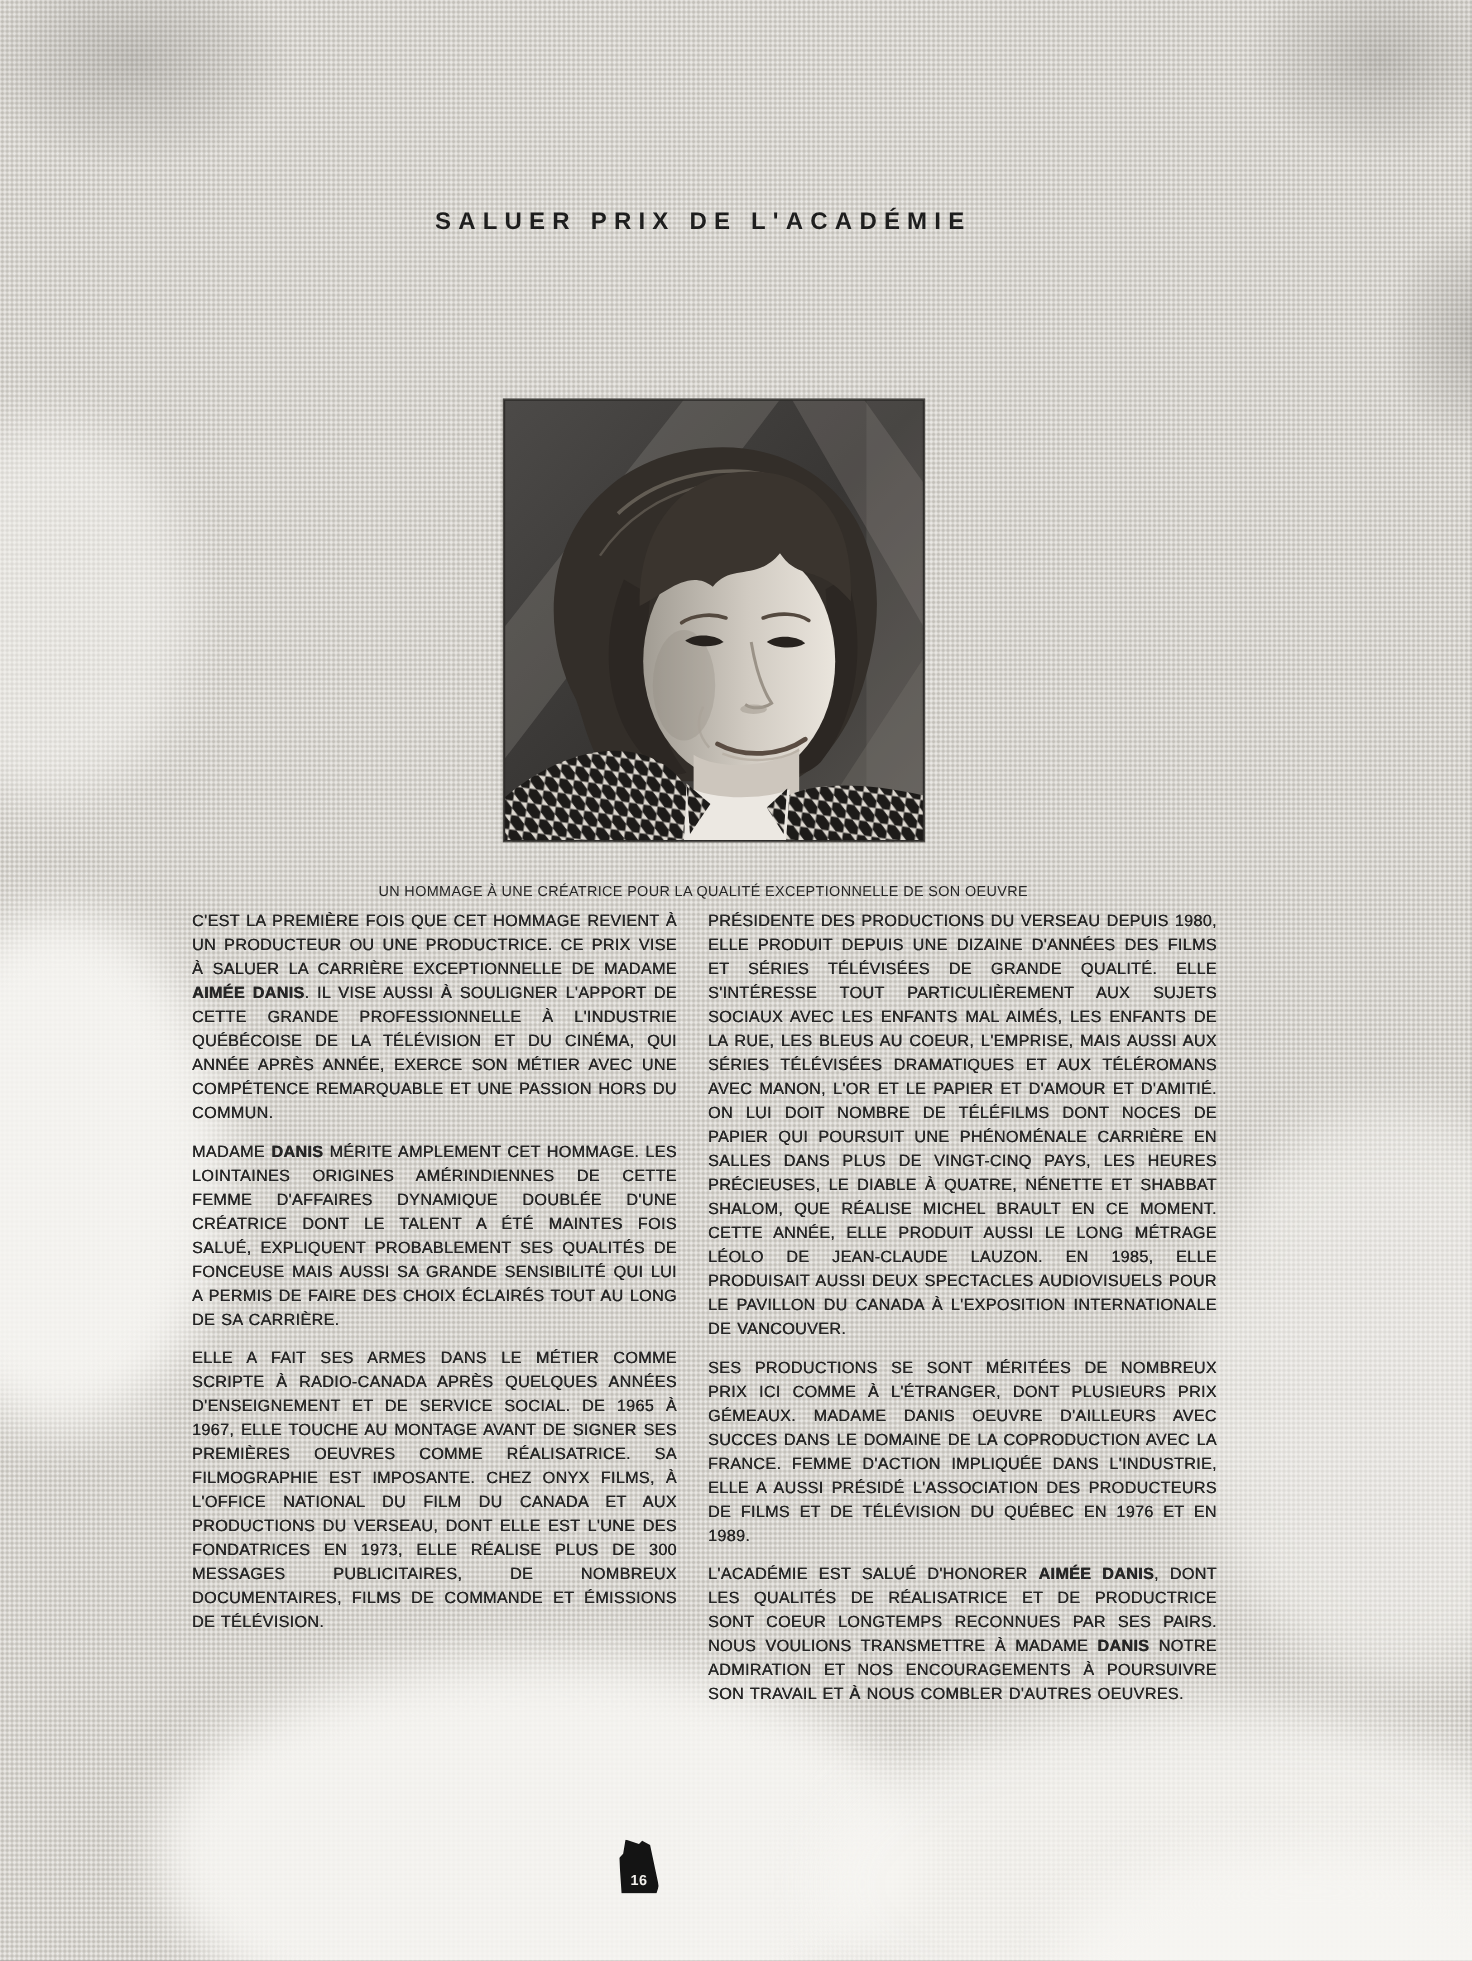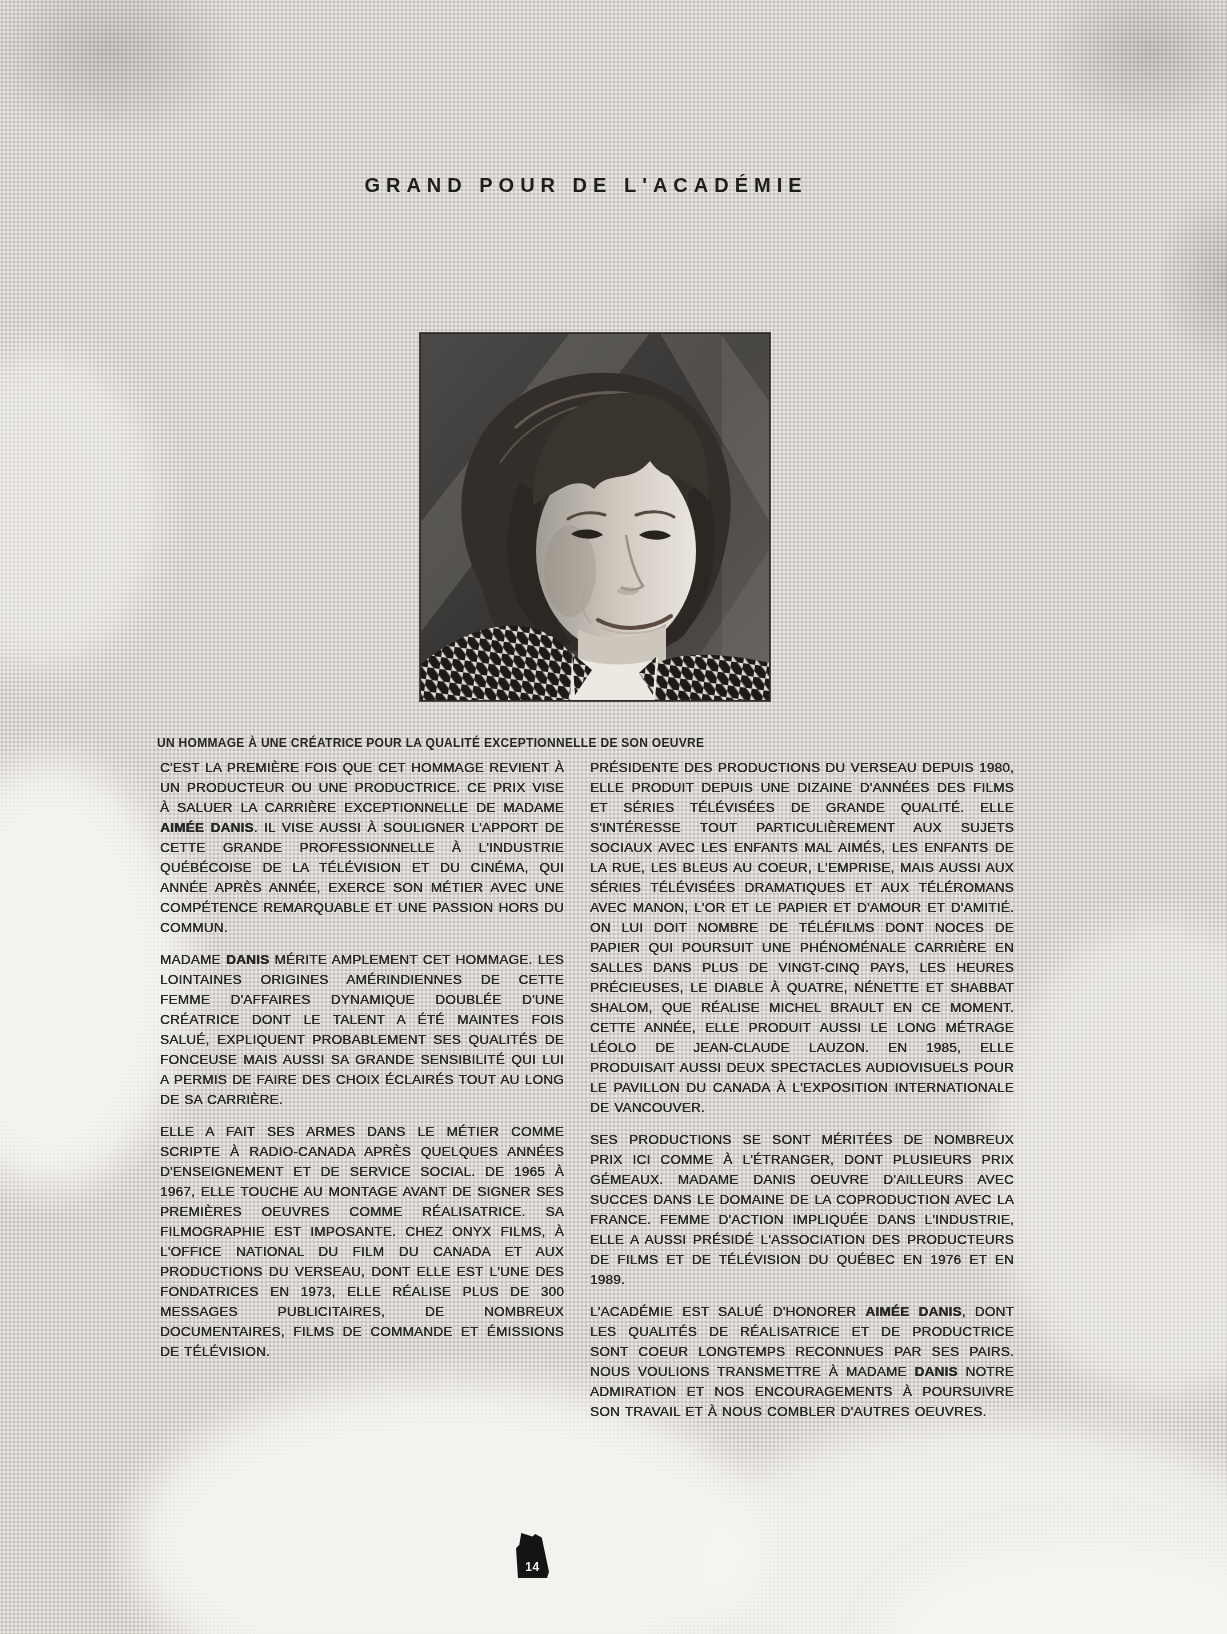--- a/index.html
+++ b/index.html
@@ -38,22 +38,22 @@
     letter-spacing:6px;
     color:#1e1e1e;
   }
   .photo{
     position:absolute;left:263px;top:333px;width:350px;height:368px;
     margin:0;box-shadow:0 0 0 1px #4a4844;
   }
   .photo svg{display:block;width:100%;height:100%;}
   .caption{
     position:absolute;left:0;top:736px;width:100%;
-    text-align:left;
-    font-size:12px;font-weight:700;letter-spacing:.3px;
+    text-align:center;
+    font-size:12px;font-weight:400;letter-spacing:.3px;
     color:#262626;
   }
   .columns{
     position:absolute;left:3px;top:758px;width:855px;
     display:grid;grid-template-columns:404px 424px;gap:0 26px;
   }
   .col p{
     margin:0 0 12px 0;
     font-size:13.5px;line-height:20px;
     letter-spacing:.25px;word-spacing:1px;
@@ -83,21 +83,21 @@
   <div class="grain g3"></div>
   <div class="blob b1"></div>
   <div class="blob b2"></div>
   <div class="blob b3"></div>
   <div class="blob b4"></div>
   <div class="blob b5"></div>
   <div class="blob b6"></div>
 
   <div class="content">
 
-    <h1 class="title">GRAND POUR DE L'ACADÉMIE</h1>
+    <h1 class="title">SALUER PRIX DE L'ACADÉMIE</h1>
 
     <figure class="photo">
       <svg viewBox="0 0 350 368" xmlns="http://www.w3.org/2000/svg" role="img">
         <defs>
           <linearGradient id="bgg" x1="0" y1="0" x2="1" y2="1">
             <stop offset="0" stop-color="#4c4a48"></stop>
             <stop offset="0.5" stop-color="#383634"></stop>
             <stop offset="1" stop-color="#56534f"></stop>
           </linearGradient>
           <linearGradient id="faceg" x1="0" y1="0" x2="1" y2="0">
@@ -156,16 +156,16 @@
       <div class="col">
           <p><span>PRÉSIDENTE DES PRODUCTIONS DU VERSEAU DEPUIS 1980, ELLE PRODUIT DEPUIS UNE DIZAINE D'ANNÉES DES FILMS ET SÉRIES TÉLÉVISÉES DE GRANDE QUALITÉ. ELLE S'INTÉRESSE TOUT PARTICULIÈREMENT AUX SUJETS SOCIAUX AVEC LES ENFANTS MAL AIMÉS, LES ENFANTS DE LA RUE, LES BLEUS AU COEUR, L'EMPRISE, MAIS AUSSI AUX SÉRIES TÉLÉVISÉES DRAMATIQUES ET AUX TÉLÉROMANS AVEC MANON, L'OR ET LE PAPIER ET D'AMOUR ET D'AMITIÉ. ON LUI DOIT NOMBRE DE TÉLÉFILMS DONT NOCES DE PAPIER QUI POURSUIT UNE PHÉNOMÉNALE CARRIÈRE EN SALLES DANS PLUS DE VINGT-CINQ PAYS, LES HEURES PRÉCIEUSES, LE DIABLE À QUATRE, NÉNETTE ET SHABBAT SHALOM, QUE RÉALISE MICHEL BRAULT EN CE MOMENT. CETTE ANNÉE, ELLE PRODUIT AUSSI LE LONG MÉTRAGE LÉOLO DE JEAN-CLAUDE LAUZON. EN 1985, ELLE PRODUISAIT AUSSI DEUX SPECTACLES AUDIOVISUELS POUR LE PAVILLON DU CANADA À L'EXPOSITION INTERNATIONALE DE VANCOUVER.</span></p>
           <p><span>SES PRODUCTIONS SE SONT MÉRITÉES DE NOMBREUX PRIX ICI COMME À L'ÉTRANGER, DONT PLUSIEURS PRIX GÉMEAUX. MADAME DANIS OEUVRE D'AILLEURS AVEC SUCCES DANS LE DOMAINE DE LA COPRODUCTION AVEC LA FRANCE. FEMME D'ACTION IMPLIQUÉE DANS L'INDUSTRIE, ELLE A AUSSI PRÉSIDÉ L'ASSOCIATION DES PRODUCTEURS DE FILMS ET DE TÉLÉVISION DU QUÉBEC EN 1976 ET EN 1989.</span></p>
           <p><span>L'ACADÉMIE EST SALUÉ D'HONORER </span><span class="b">AIMÉE DANIS</span><span>, DONT LES QUALITÉS DE RÉALISATRICE ET DE PRODUCTRICE SONT COEUR LONGTEMPS RECONNUES PAR SES PAIRS. NOUS VOULIONS TRANSMETTRE À MADAME </span><span class="b">DANIS</span><span> NOTRE ADMIRATION ET NOS ENCOURAGEMENTS À POURSUIVRE SON TRAVAIL ET À NOUS COMBLER D'AUTRES OEUVRES.</span></p>
         </div>
     </div>
 
   </div>
 
   <div class="pagenum">
-    <span>14</span>
+    <span>16</span>
   </div>
 
 </div>
 
 </body></html>

